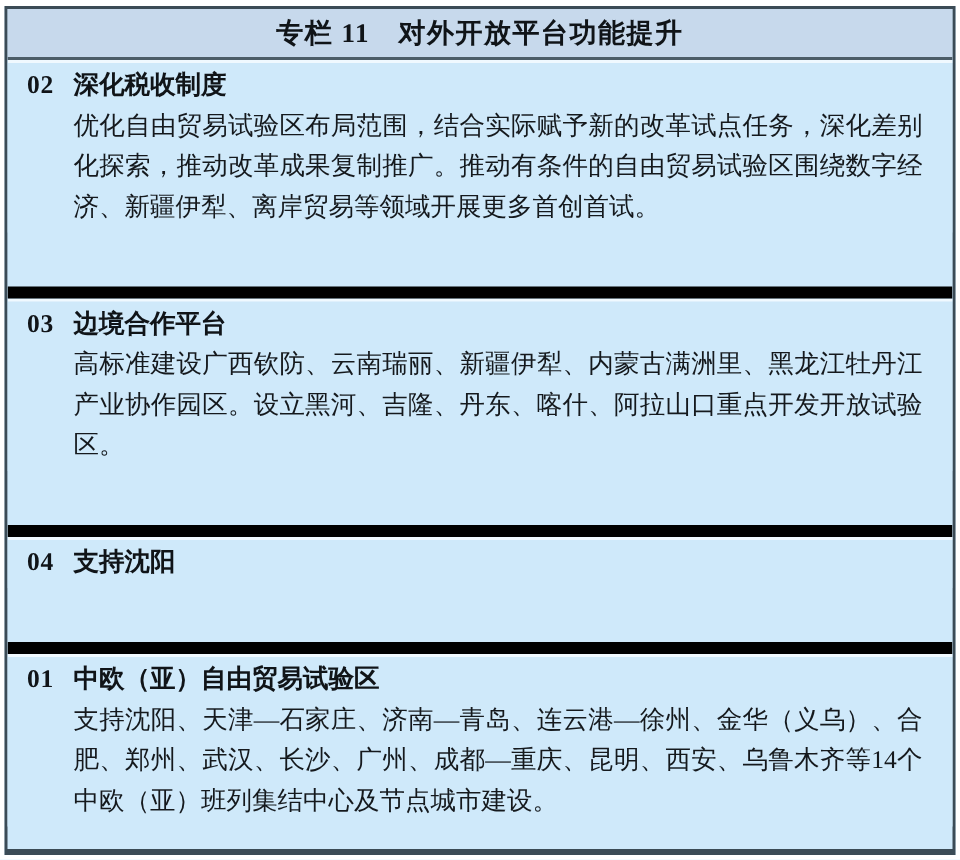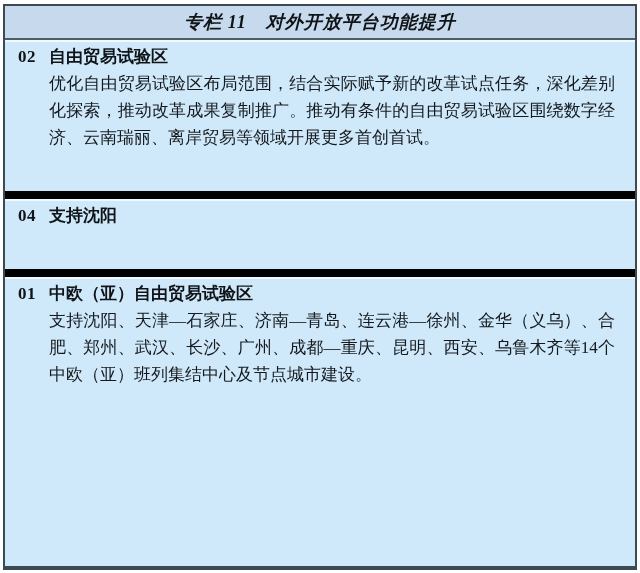--- a/index.html
+++ b/index.html
@@ -26,21 +26,20 @@
   .panel-header {
     background: #c7d9ec;
     border-bottom: 2px solid #4c5d68;
     text-align: center;
     font-weight: bold;
     font-size: 18px;
     line-height: 32px;
     height: 32px;
     color: #101418;
     letter-spacing: 1px;
-    font-style: italic;
   }
   .panel-body {
     background: #cfe9fa;
   }
   .section {
     background: #cfe9fa;
     box-shadow: inset 0 2px 0 rgba(246, 252, 255, 0.85);
     padding: 3px 20px 4px 13px;
   }
   .section + .section {
@@ -79,25 +78,32 @@
 
 <div class="panel">
   <div class="panel-header">
     <span>专栏 11　对外开放平台功能提升</span>
   </div>
   <div class="panel-body" id="sections-container">
 
   <section class="section">
     <div class="section-heading-row">
       <span class="section-num">02</span>
-      <span class="section-heading">自由贸易试验区</span>
+      <span class="section-heading">深化税收制度</span>
     </div>
-    <p class="section-body">优化自由贸易试验区布局范围，结合实际赋予新的改革试点任务，深化差别化探索，推动改革成果复制推广。推动有条件的自由贸易试验区围绕数字经济、云南瑞丽、离岸贸易等领域开展更多首创首试。</p>
+    <p class="section-body">优化自由贸易试验区布局范围，结合实际赋予新的改革试点任务，深化差别化探索，推动改革成果复制推广。推动有条件的自由贸易试验区围绕数字经济、新疆伊犁、离岸贸易等领域开展更多首创首试。</p>
   </section>
 
+  <section class="section">
+    <div class="section-heading-row">
+      <span class="section-num">03</span>
+      <span class="section-heading">边境合作平台</span>
+    </div>
+    <p class="section-body">高标准建设广西钦防、云南瑞丽、新疆伊犁、内蒙古满洲里、黑龙江牡丹江产业协作园区。设立黑河、吉隆、丹东、喀什、阿拉山口重点开发开放试验区。</p>
+  </section>
 
   <section class="section">
     <div class="section-heading-row">
       <span class="section-num">04</span>
       <span class="section-heading">支持沈阳</span>
     </div>
   </section>
 
   <section class="section">
     <div class="section-heading-row">

